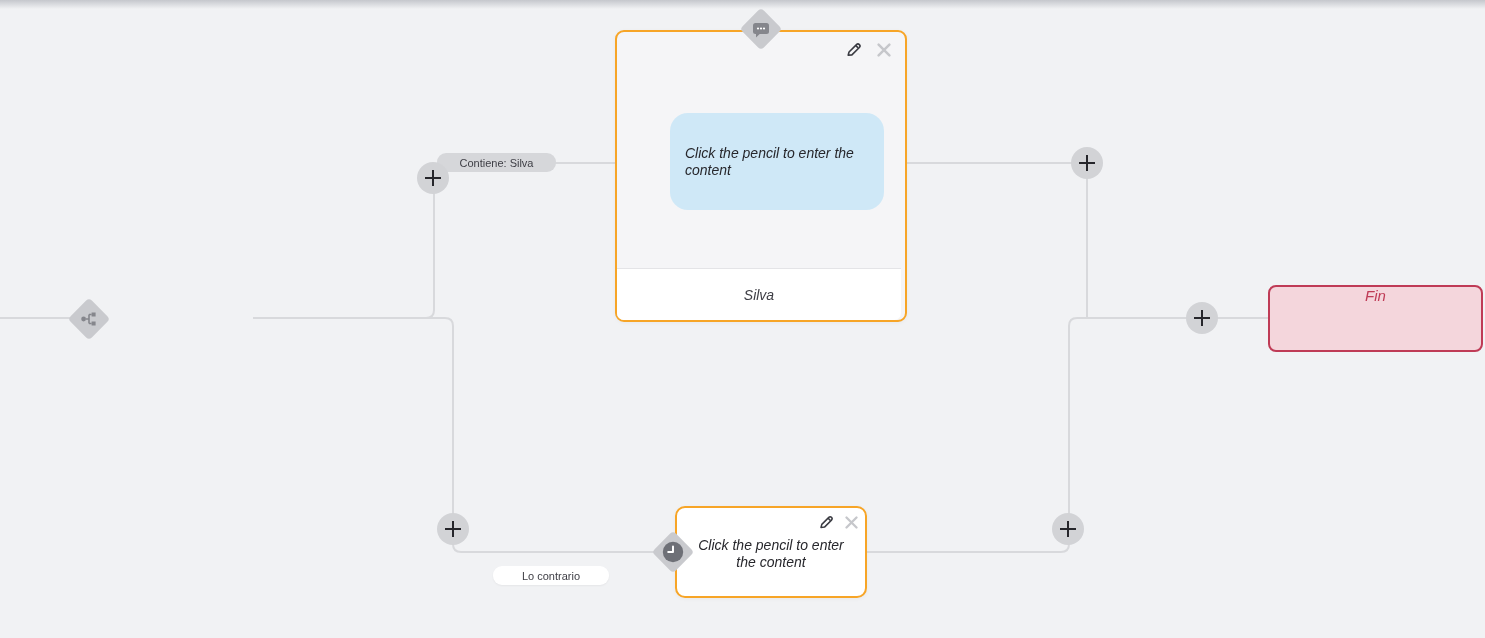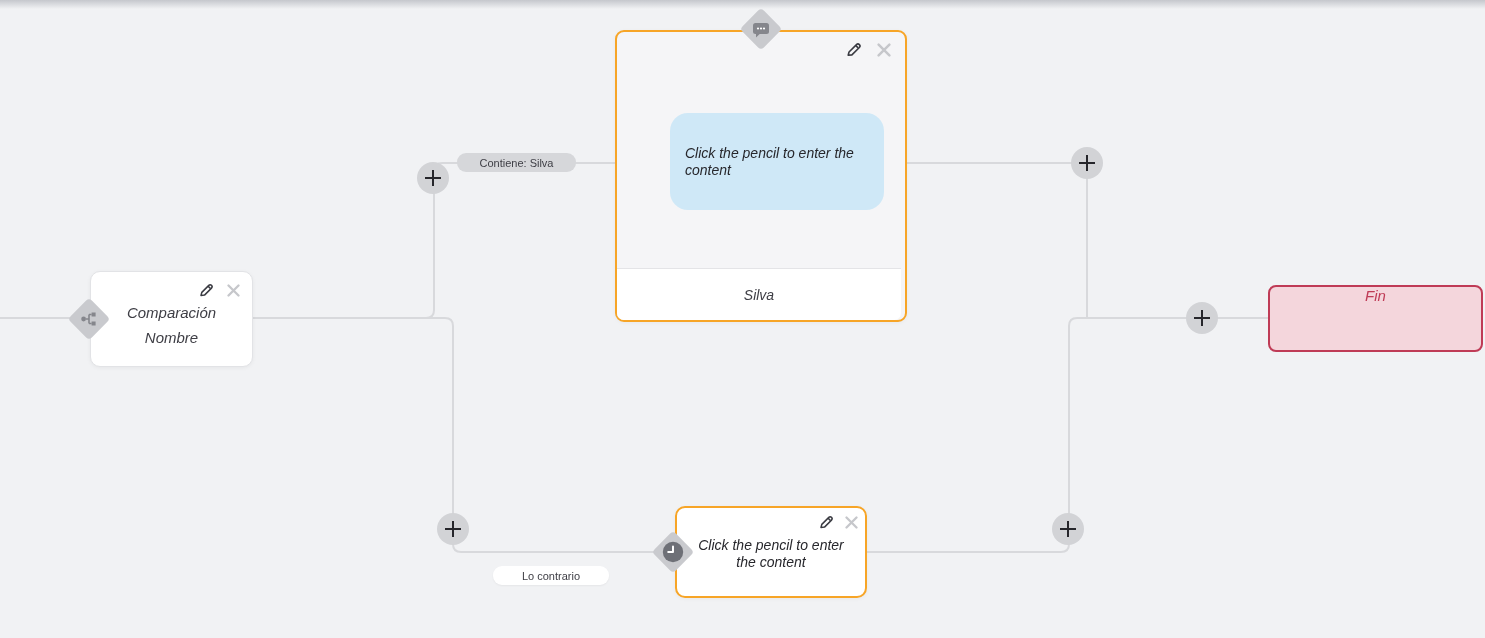--- a/index.html
+++ b/index.html
@@ -63,21 +63,21 @@
 <div class="canvas">
 
   <svg class="wires" width="1485" height="638" viewBox="0 0 1485 638">
     <path d="M 0 318 H 75"></path>
     <path d="M 253 318 H 426 Q 434 318 434 310 V 171 Q 434 163 442 163 H 615"></path>
     <path d="M 253 318 H 445 Q 453 318 453 326 V 544 Q 453 552 461 552 H 656"></path>
     <path d="M 907 163 H 1079 Q 1087 163 1087 171 V 318"></path>
     <path d="M 867 552 H 1061 Q 1069 552 1069 544 V 326 Q 1069 318 1077 318 H 1268"></path>
   </svg>
 
-  <div class="pill pill-gray" style="left:457px;top:153px;width:119px;">Contiene: Silva</div>
+  <div class="pill pill-gray" style="left:437px;top:153px;width:119px;">Contiene: Silva</div>
   <div class="pill pill-white" style="left:493px;top:566px;width:116px;">Lo contrario</div>
 
   <button class="plus" style="left:417px;top:162px;">
     <svg width="18" height="18" viewBox="0 0 18 18">
         <path d="M9 1V17 M1 9H17" stroke="#26262b" stroke-width="2"></path>
       </svg>
   </button>
   <button class="plus" style="left:437px;top:513px;">
     <svg width="18" height="18" viewBox="0 0 18 18">
         <path d="M9 1V17 M1 9H17" stroke="#26262b" stroke-width="2"></path>
@@ -92,39 +92,20 @@
     <svg width="18" height="18" viewBox="0 0 18 18">
         <path d="M9 1V17 M1 9H17" stroke="#26262b" stroke-width="2"></path>
       </svg>
   </button>
   <button class="plus" style="left:1186px;top:302px;">
     <svg width="18" height="18" viewBox="0 0 18 18">
         <path d="M9 1V17 M1 9H17" stroke="#26262b" stroke-width="2"></path>
       </svg>
   </button>
 
-  <div class="node node-comparison">
-    <div class="node-actions">
-      <button class="icon-btn">
-        <svg width="16" height="16" viewBox="0 0 16 16">
-          <path d="M3 13.4l.8-3 7-7a1.9 1.9 0 0 1 2.7 2.7l-7 7-3.5.3z" fill="none" stroke="#3a3b42" stroke-width="1.5" stroke-linejoin="round"></path>
-          <path d="M10 4.1l2.4 2.4" stroke="#3a3b42" stroke-width="1.5"></path>
-        </svg>
-      </button>
-      <button class="icon-btn">
-        <svg width="13" height="13" viewBox="0 0 13 13">
-            <path d="M1.5 1.5L11.5 11.5 M11.5 1.5L1.5 11.5" stroke="#c6c7cb" stroke-width="2.3" stroke-linecap="round"></path>
-          </svg>
-      </button>
-    </div>
-    <div class="titles">
-      <div>Comparación</div>
-      <div>Nombre</div>
-    </div>
-  </div>
   <div class="diamond" style="left:68px;top:298px;">
     <svg width="18" height="18" viewBox="0 0 18 18">
       <circle cx="3.6" cy="9" r="2.4" fill="#85868c"></circle>
       <path d="M6 9h3 M9 4.5v9 M9 4.5h2.6 M9 13.5h2.6" stroke="#85868c" stroke-width="1.6" fill="none"></path>
       <rect x="11.6" y="2.5" width="4" height="4" fill="#85868c"></rect>
       <rect x="11.6" y="11.5" width="4" height="4" fill="#85868c"></rect>
     </svg>
   </div>
 
   <div class="node node-message">

